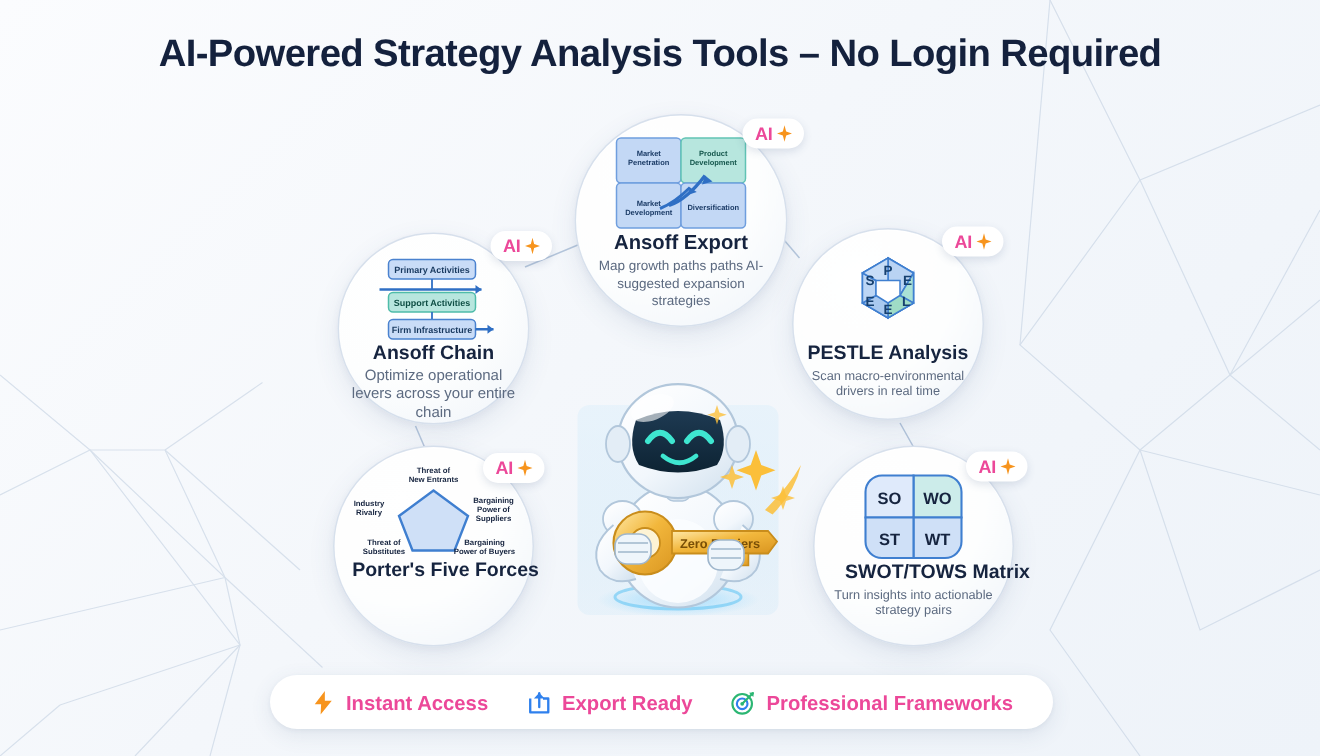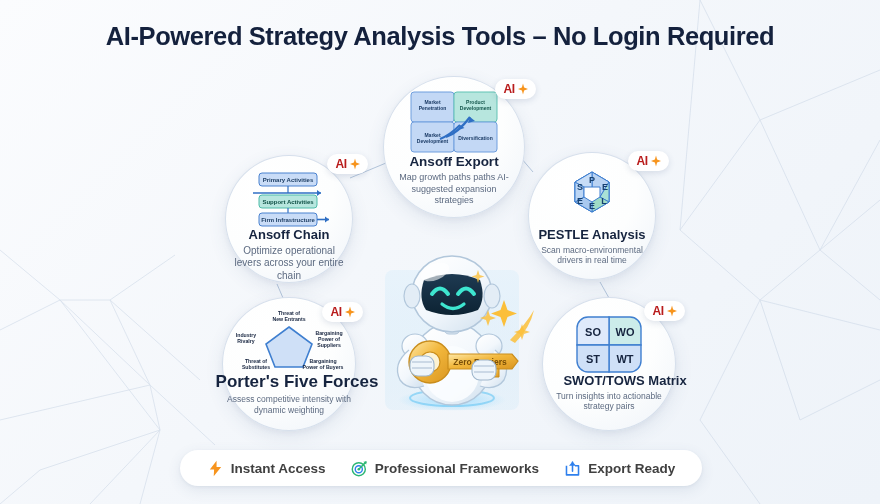--- a/index.html
+++ b/index.html
@@ -50,52 +50,52 @@
   .c-pestle { width: 128px; height: 128px; left: 528px; top: 152px; }
   .c-porter { width: 134px; height: 134px; left: 222px; top: 297px; }
   .c-swot   { width: 134px; height: 134px; left: 542px; top: 297px; }
 
   .c-ansoff .card-title { font-size: 13.5px; margin-top: 2px; }
   .c-ansoff .card-sub   { font-size: 9px; }
   .c-vchain .card-title { font-size: 13px; }
   .c-vchain .card-sub   { font-size: 10px; }
   .c-pestle .card-title { font-size: 13px; }
   .c-pestle .card-sub   { font-size: 8.5px; }
-  .c-porter .card-title { font-size: 17px; margin-left: 16px; }
+  .c-porter .card-title { font-size: 13px; margin-left: 16px; }
   .c-porter .card-sub   { font-size: 8.5px; }
   .c-swot   .card-title { font-size: 13px; margin-left: 32px; }
   .c-swot   .card-sub   { font-size: 8.5px; }
 
   
   .ai-badge {
     position: absolute;
     display: flex; align-items: center; gap: 2px;
     background: #ffffff;
     border-radius: 11px;
     padding: 3px 7px 3px 8px;
     box-shadow: 0 2px 6px rgba(60,90,130,0.16);
     z-index: 6;
   }
   .ai-badge .ai-txt {
-    font-size: 12px; font-weight: bold; color: #b91c1c; letter-spacing: -0.2px;
+    font-size: 12px; font-weight: bold; color: #ec4899; letter-spacing: -0.2px;
   }
   .ai-badge .spark { width: 12px; height: 12px; display: block; }
 
   
   .mascot { position: absolute; left: 352px; top: 228px; width: 200px; height: 195px; }
 
   
   .featbar {
     position: absolute; left: 180px; top: 450px; width: 522px; height: 36px;
     background: #ffffff; border-radius: 18px;
     box-shadow: 0 4px 14px rgba(60,90,130,0.11), 0 1px 3px rgba(60,90,130,0.07);
     display: flex; align-items: center; justify-content: space-around; padding: 0 14px;
   }
   .feat { display: flex; align-items: center; gap: 7px; }
-  .feat span.lbl { font-size: 13.5px; font-weight: bold; color: #404040; white-space: nowrap; }
+  .feat span.lbl { font-size: 13.5px; font-weight: bold; color: #ec4899; white-space: nowrap; }
   .feat .ic { width: 17px; height: 17px; display: block; flex: 0 0 auto; }
 </style>
 </head>
 <body>
 
 <div id="stage">
 
   <svg class="bgnet" viewBox="0 0 880 504">
     <g stroke="#c5d2e2" stroke-width="0.8" fill="none" opacity="0.62">
       <path d="M700 0 L760 120 L880 70"></path>
@@ -242,21 +242,20 @@
           <text x="92" y="56">Bargaining</text>
           <text x="92" y="62">Power of Buyers</text>
           <text x="25" y="56">Threat of</text>
           <text x="25" y="62">Substitutes</text>
           <text x="15" y="30">Industry</text>
           <text x="15" y="36">Rivalry</text>
         </g>
       </svg>
     </div>
     <div class="card-title">Porter's Five Forces</div>
-    <div class="card-sub" style="width:124px;">Assess competitive intensity with dynamic weighting</div>
   </div>
 
   <div class="card c-swot">
     <div class="ai-badge" style="right:-10px; top:3px;">
       <span class="ai-txt">AI</span>
       <svg class="spark" viewBox="0 0 24 24">
         <path d="M12 1 L14.2 9.2 L22 12 L14.2 14.8 L12 23 L9.8 14.8 L2 12 L9.8 9.2 Z" fill="#f7941d"></path>
       </svg>
     </div>
     <div class="glyph" style="margin-top:18px;">
@@ -361,31 +360,31 @@
 
   <div class="featbar">
     <div class="feat">
       <svg class="ic" viewBox="0 0 24 24">
         <path d="M13.5 1 L4 13.5 h6 L9.5 23 L20 10 h-6.5 Z" fill="#f7941d"></path>
       </svg>
       <span class="lbl">Instant Access</span>
     </div>
     <div class="feat">
       <svg class="ic" viewBox="0 0 24 24">
+        <path d="M3.5 8 v13 h17 V8 h-5" fill="none" stroke="#2f80ed" stroke-width="2.2" stroke-linejoin="round"></path>
+        <path d="M12 16 V3" stroke="#2f80ed" stroke-width="2.2" stroke-linecap="round"></path>
+        <path d="M7 8 L12 2.5 L17 8 Z" fill="#2f80ed"></path>
+      </svg>
+      <span class="lbl">Export Ready</span>
+    </div>
+    <div class="feat">
+      <svg class="ic" viewBox="0 0 24 24">
         <circle cx="11" cy="13" r="9.2" fill="none" stroke="#2bb673" stroke-width="2"></circle>
         <circle cx="11" cy="13" r="5" fill="none" stroke="#2f80ed" stroke-width="2"></circle>
         <circle cx="11" cy="13" r="1.8" fill="#2bb673"></circle>
         <path d="M11 13 L21 3" stroke="#2bb673" stroke-width="2" stroke-linecap="round"></path>
         <path d="M17.5 2.5 L22 2 L21.5 6.5 Z" fill="#2bb673"></path>
       </svg>
       <span class="lbl">Professional Frameworks</span>
     </div>
-    <div class="feat">
-      <svg class="ic" viewBox="0 0 24 24">
-        <path d="M3.5 8 v13 h17 V8 h-5" fill="none" stroke="#2f80ed" stroke-width="2.2" stroke-linejoin="round"></path>
-        <path d="M12 16 V3" stroke="#2f80ed" stroke-width="2.2" stroke-linecap="round"></path>
-        <path d="M7 8 L12 2.5 L17 8 Z" fill="#2f80ed"></path>
-      </svg>
-      <span class="lbl">Export Ready</span>
-    </div>
   </div>
 
 </div>
 
 </body></html>

